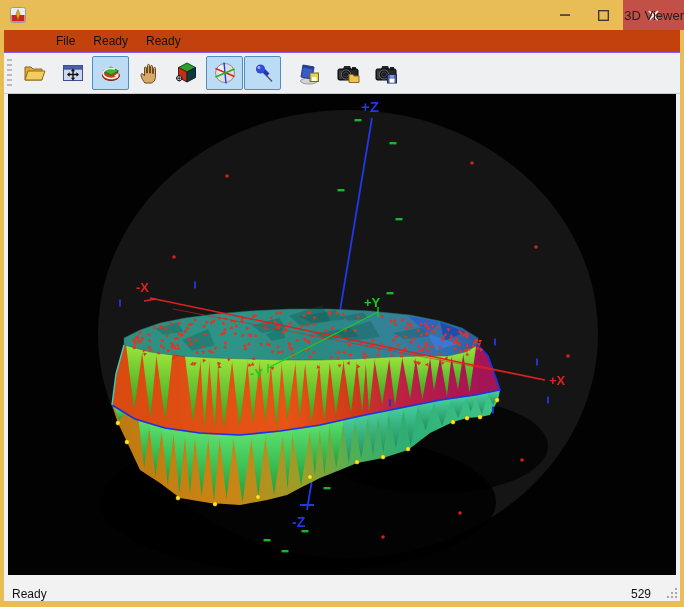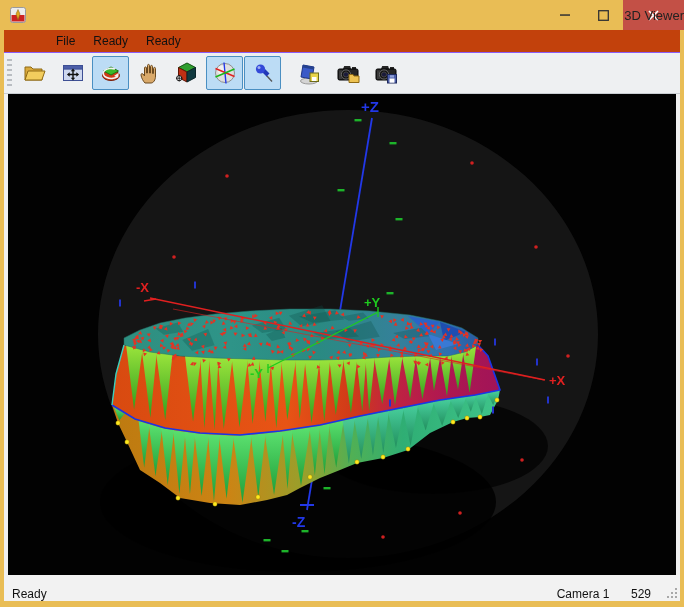--- a/index.html
+++ b/index.html
@@ -604,21 +604,20 @@
         <text class="axis" x="541" y="291" font-size="13" fill="#e02020">+X</text>
         <text class="axis" x="356" y="213" font-size="13" fill="#1ecb1e">+Y</text>
         <text class="axis" x="242" y="284" font-size="13" fill="#1ecb1e">-Y</text>
       </svg>
     </div>
   </div>
 
   <div class="statusbar">
     <div class="st-left">Ready</div>
     <div class="st-sep"></div>
-    <div class="st-cam">Camera 1</div>
     <div class="st-sep"></div>
     <div class="st-val">529</div>
     <div class="st-sep"></div>
     <div class="st-grip">
       <svg width="12" height="12" viewBox="0 0 12 12">
         <g fill="#a8a8a8">
             <rect x="9" y="9" width="2" height="2"></rect>
             <rect x="9" y="5" width="2" height="2"></rect>
             <rect x="9" y="1" width="2" height="2"></rect>
             <rect x="5" y="9" width="2" height="2"></rect>

